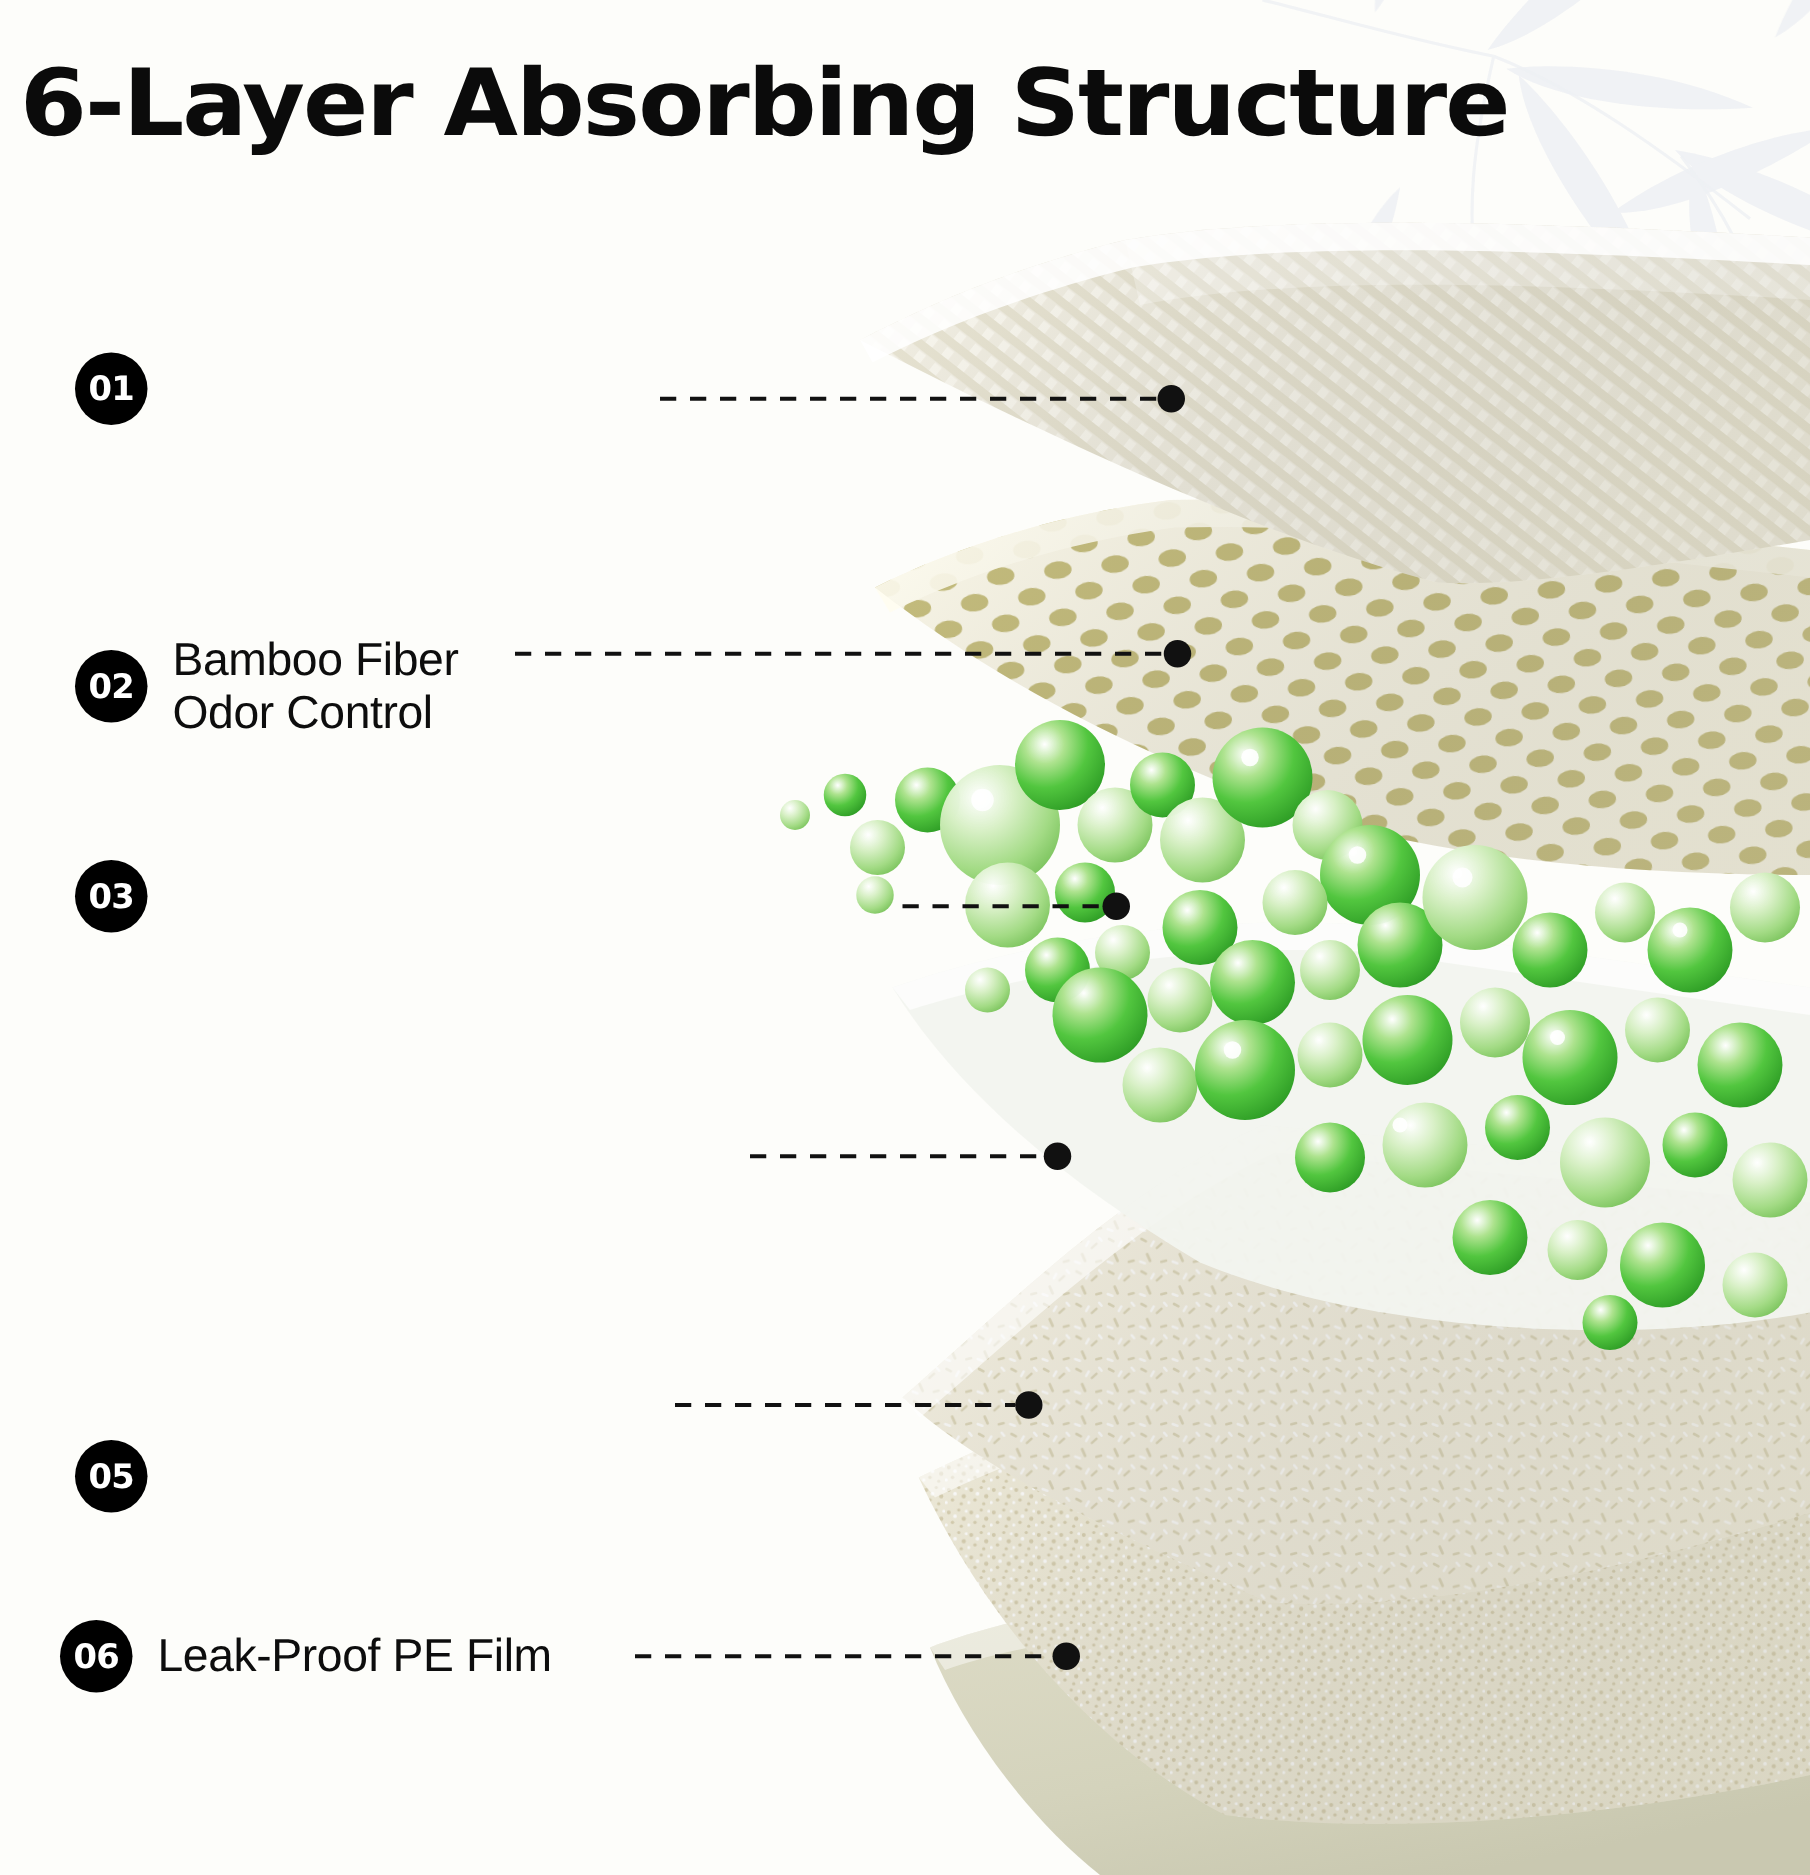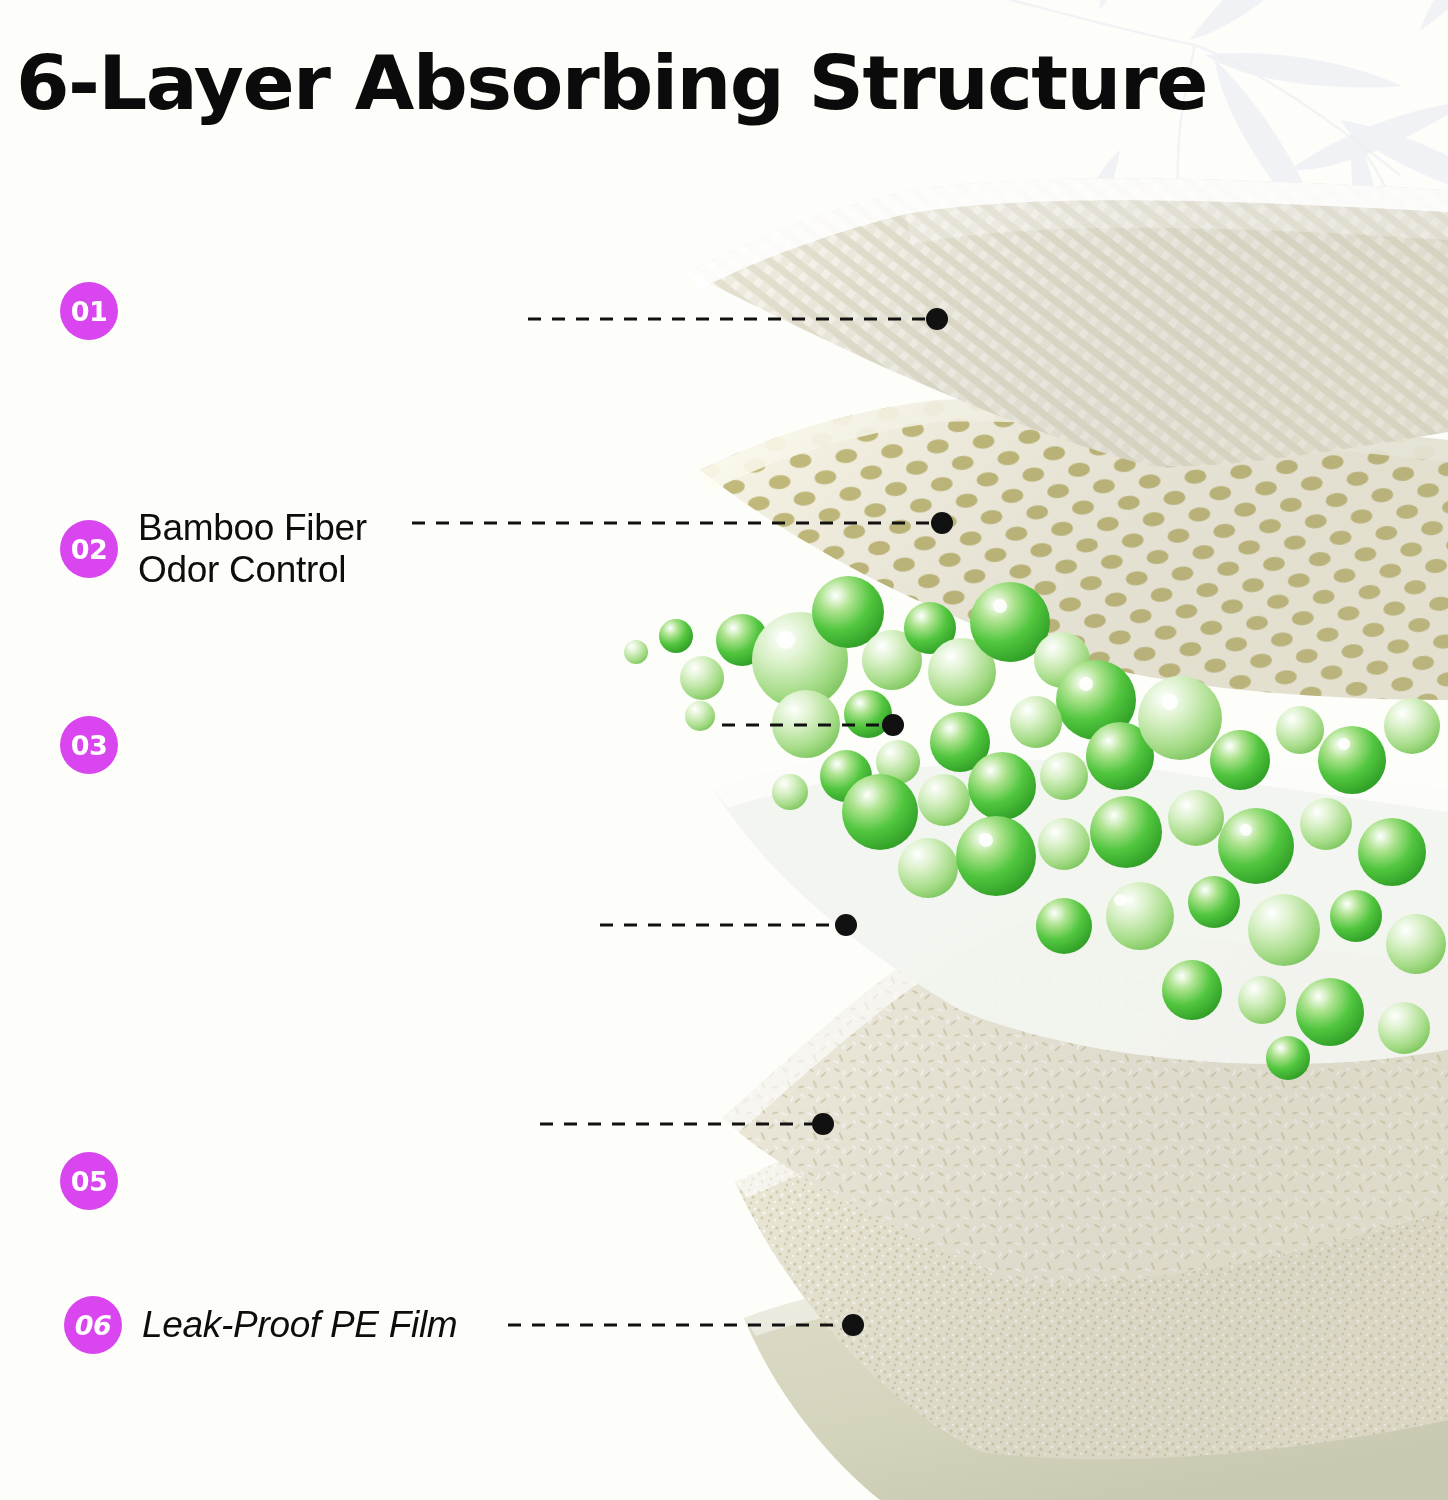--- a/index.html
+++ b/index.html
@@ -33,21 +33,21 @@
 
   
   #leaders { position:absolute; left:0; top:0; width:1448px; height:1500px; z-index:4; pointer-events:none; }
 
   
   .label-row {
     position:absolute; display:flex; align-items:center; gap:20px; z-index:5;
   }
   .badge {
     width:58px; height:58px; border-radius:50%;
-    background:#d946ef; color:#ffffff;
+    background:#000000; color:#ffffff;
     display:flex; align-items:center; justify-content:center;
     font-size:27px; font-weight:bold; letter-spacing:-0.5px;
     font-family:"DejaVu Sans", sans-serif;
     flex:0 0 auto;
   }
   .label-text {
     font-size:37px; line-height:1.14; color:#0d0d0d;
     font-family:"Liberation Sans", sans-serif;
     letter-spacing:-0.3px; white-space:pre-line;
   }
@@ -303,24 +303,24 @@
   </svg>
 
   <div class="label-row" style="left: 60px; top: 282px;">
     <div class="badge">01</div>
   </div>
   <div class="label-row" style="left: 60px; top: 492px; margin-top: 15px;">
     <div class="badge">02</div>
     <div class="label-text">Bamboo Fiber
 Odor Control</div>
   </div>
-  <div class="label-row" style="left: 60px; top: 716px; flex-direction: column;">
+  <div class="label-row" style="left: 60px; top: 688px; flex-direction: column;">
     <div class="badge">03</div>
   </div>
   <div class="label-row" style="left: 60px; top: 1152px;">
     <div class="badge">05</div>
   </div>
-  <div class="label-row" style="left: 64px; top: 1296px; font-style: italic;">
+  <div class="label-row" style="left: 48px; top: 1296px;">
     <div class="badge">06</div>
     <div class="label-text">Leak-Proof PE Film</div>
   </div>
 
 </div>
 
 </body></html>

